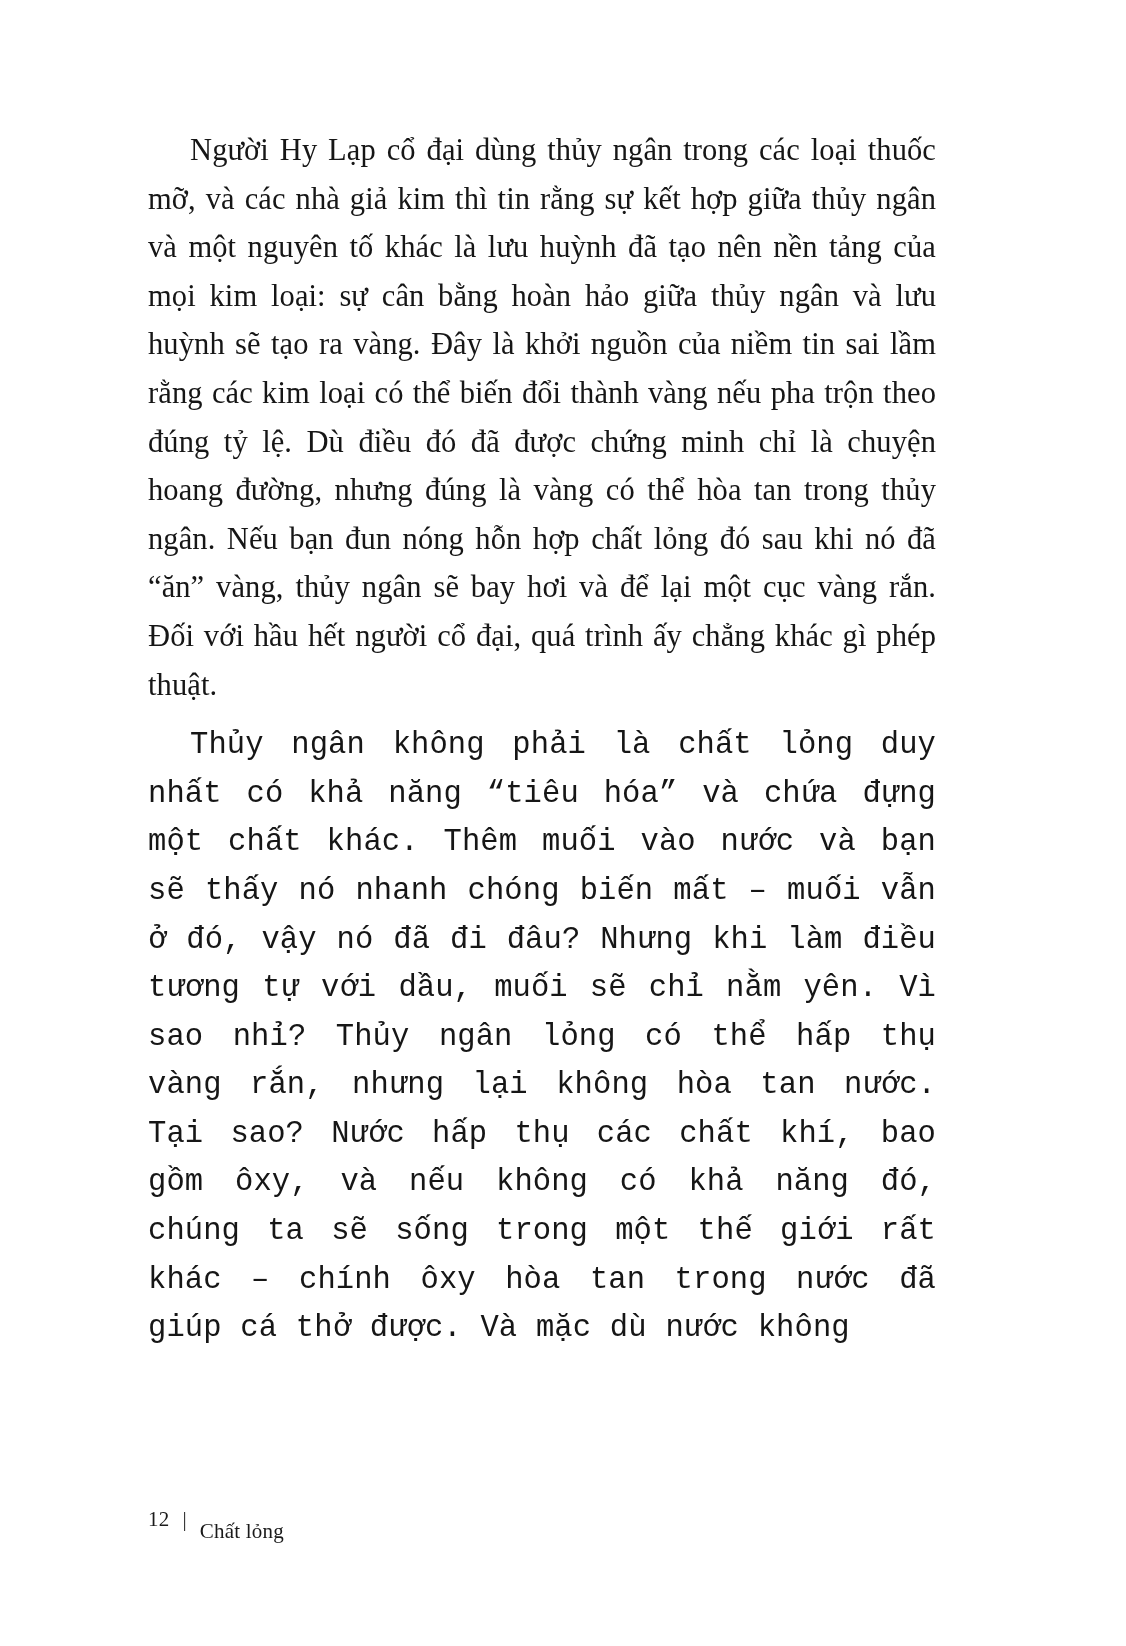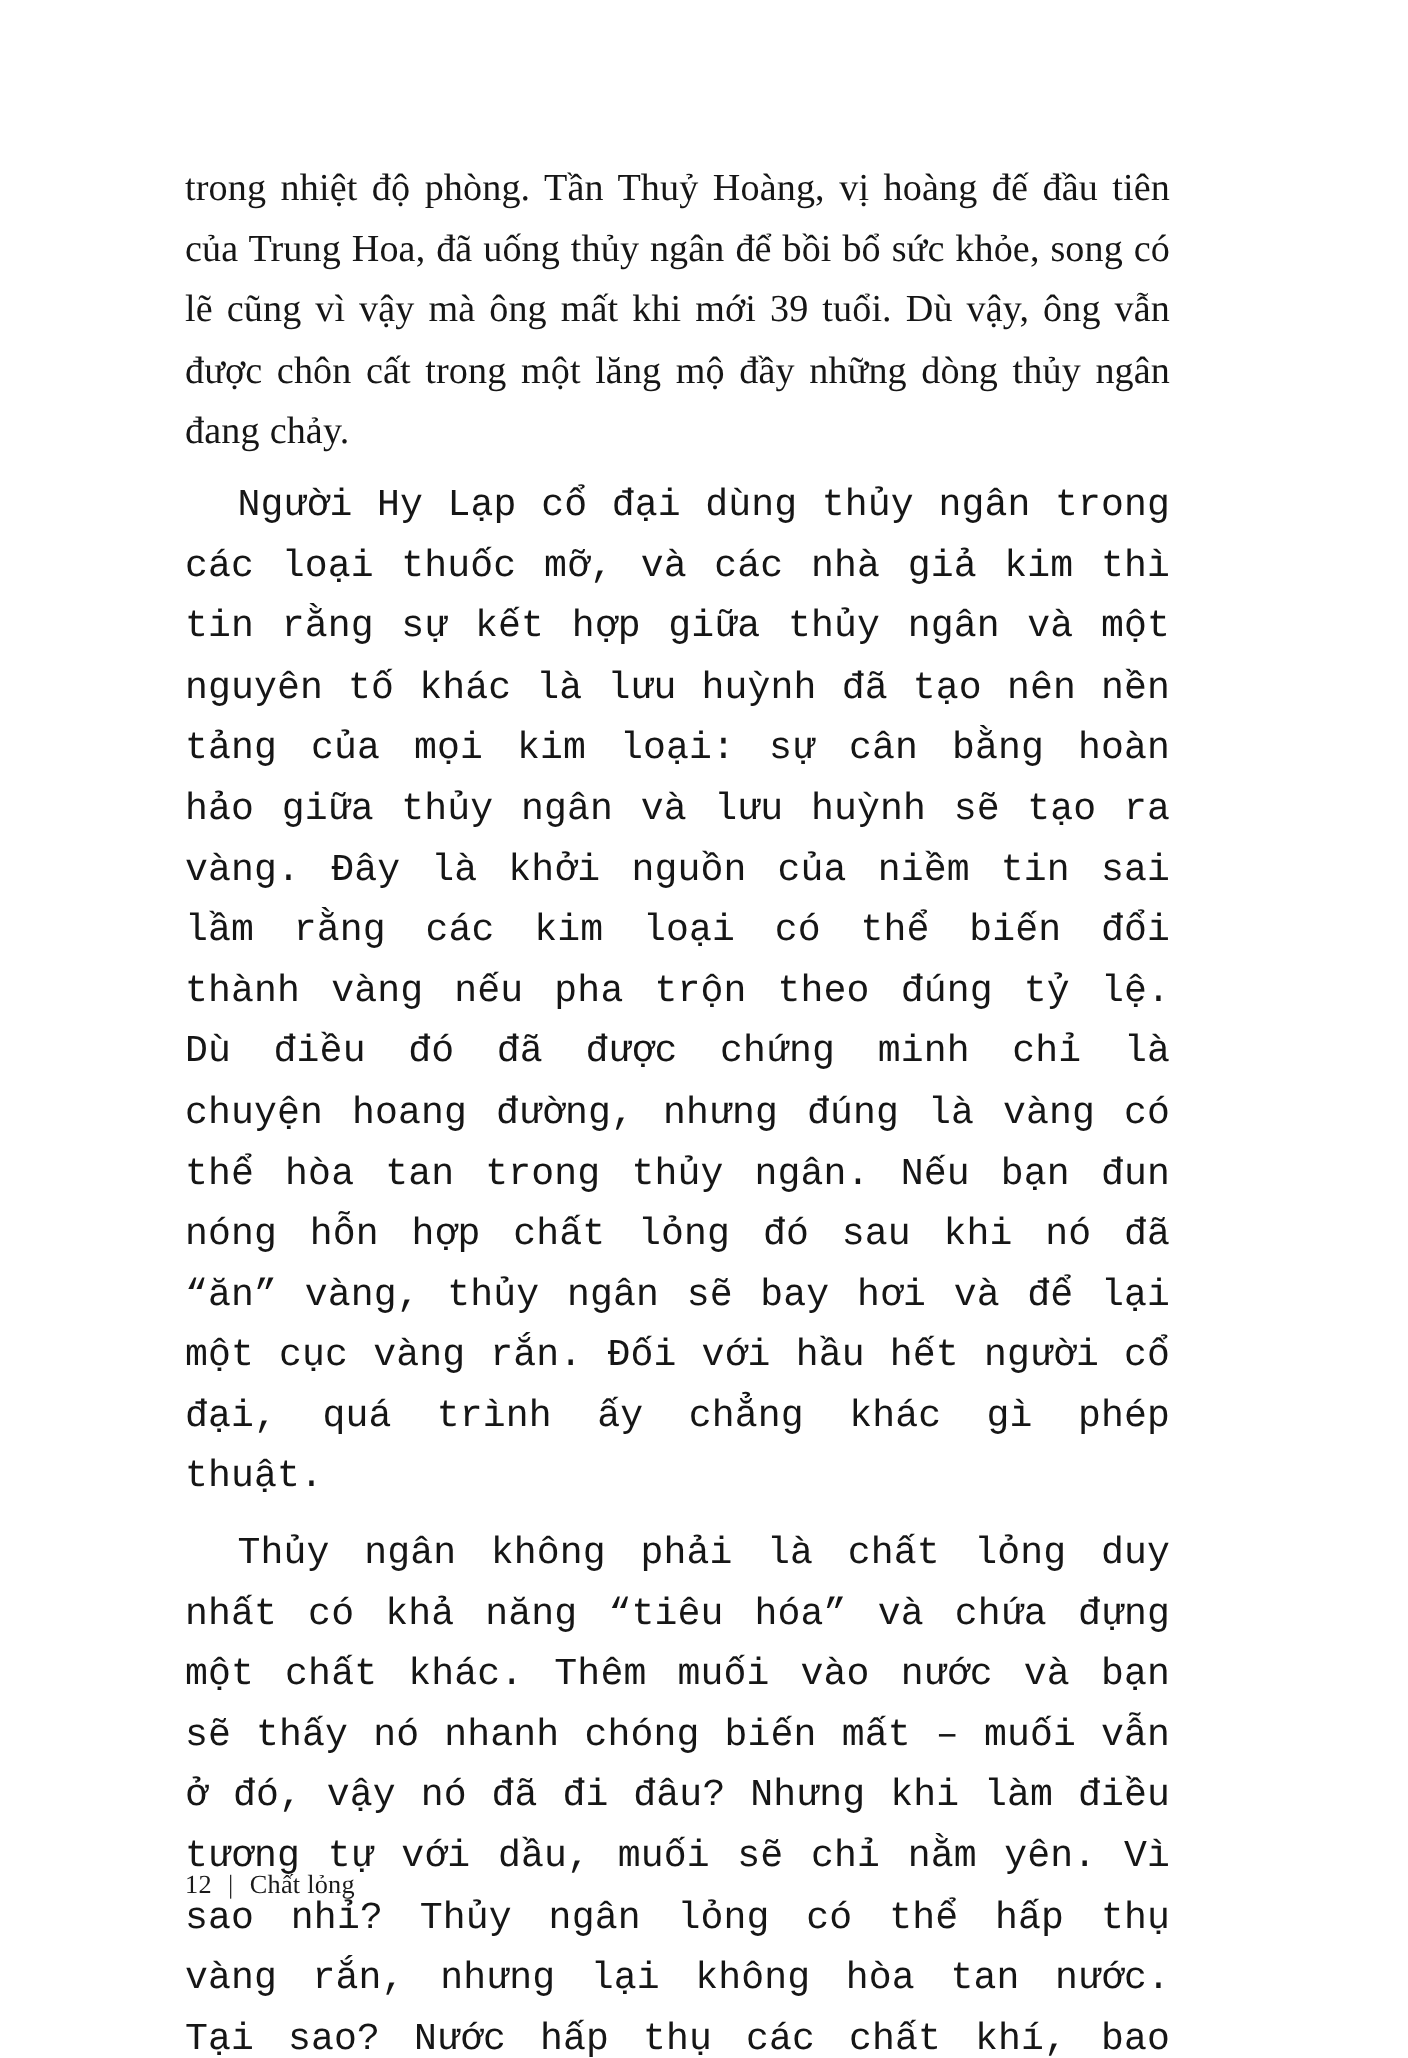--- a/index.html
+++ b/index.html
@@ -55,29 +55,29 @@
   .footer .page-number {
     display: inline-block;
   }
   .footer .sep {
     display: inline-block;
     margin: 0 13px;
     color: #2a2a2a;
   }
   .footer .chapter {
     display: inline-block;
+    margin-top: 24px;
   }
 </style>
 </head>
 <body>
 
 <div class="page">
 
   <div class="text-block">
-    <p class="para">trong nhiệt độ phòng. Tần Thuỷ Hoàng, vị hoàng đế đầu tiên của Trung Hoa, đã uống thủy ngân để bồi bổ sức khỏe, song có lẽ cũng vì vậy mà ông mất khi mới 39 tuổi. Dù vậy, ông vẫn được chôn cất trong một lăng mộ đầy những dòng thủy ngân đang chảy.</p>
     <p class="para indent">Người Hy Lạp cổ đại dùng thủy ngân trong các loại thuốc mỡ, và các nhà giả kim thì tin rằng sự kết hợp giữa thủy ngân và một nguyên tố khác là lưu huỳnh đã tạo nên nền tảng của mọi kim loại: sự cân bằng hoàn hảo giữa thủy ngân và lưu huỳnh sẽ tạo ra vàng. Đây là khởi nguồn của niềm tin sai lầm rằng các kim loại có thể biến đổi thành vàng nếu pha trộn theo đúng tỷ lệ. Dù điều đó đã được chứng minh chỉ là chuyện hoang đường, nhưng đúng là vàng có thể hòa tan trong thủy ngân. Nếu bạn đun nóng hỗn hợp chất lỏng đó sau khi nó đã “ăn” vàng, thủy ngân sẽ bay hơi và để lại một cục vàng rắn. Đối với hầu hết người cổ đại, quá trình ấy chẳng khác gì phép thuật.</p>
     <p class="para indent">Thủy ngân không phải là chất lỏng duy nhất có khả năng “tiêu hóa” và chứa đựng một chất khác. Thêm muối vào nước và bạn sẽ thấy nó nhanh chóng biến mất – muối vẫn ở đó, vậy nó đã đi đâu? Nhưng khi làm điều tương tự với dầu, muối sẽ chỉ nằm yên. Vì sao nhỉ? Thủy ngân lỏng có thể hấp thụ vàng rắn, nhưng lại không hòa tan nước. Tại sao? Nước hấp thụ các chất khí, bao gồm ôxy, và nếu không có khả năng đó, chúng ta sẽ sống trong một thế giới rất khác – chính ôxy hòa tan trong nước đã giúp cá thở được. Và mặc dù nước không</p>
   </div>
 
   <div class="footer">
     <span class="page-number">12</span>
     <span class="sep">|</span>
     <span class="chapter">Chất lỏng</span>
   </div>
 

